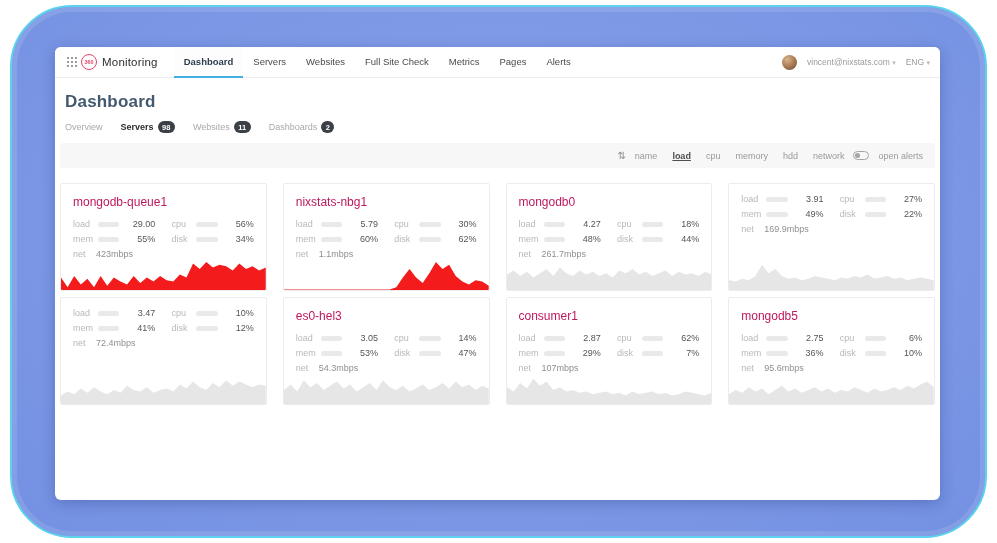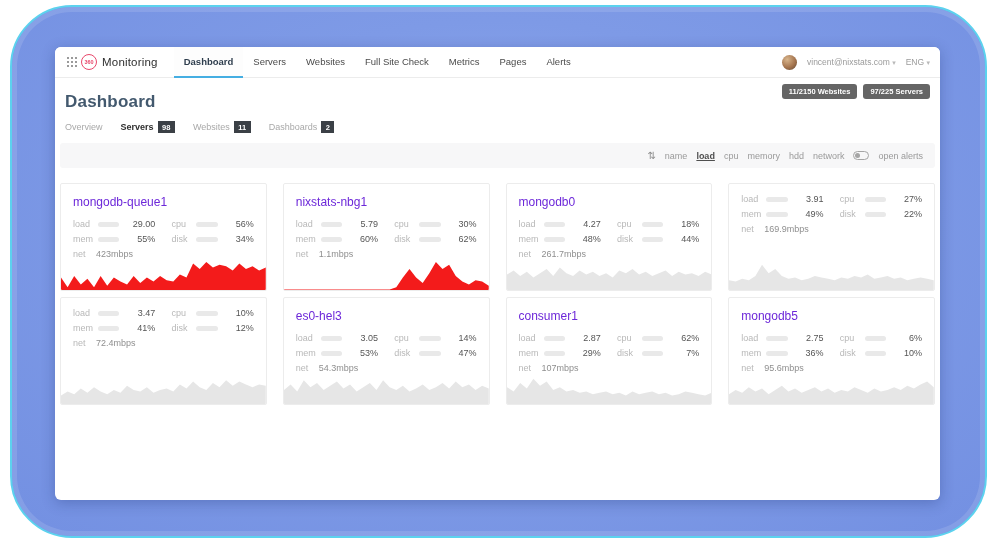--- a/index.html
+++ b/index.html
@@ -42,35 +42,35 @@
   
   .page { padding:4px 5px 0; }
   .title-row { display:flex; align-items:flex-start; padding:0 5px; }
   h1 { font-size:17px; font-weight:bold; color:#43596e; margin-top:10px; letter-spacing:.2px; }
   .counters { margin-left:auto; display:flex; gap:6px; margin-top:2px; }
   .counter-badge { background:#656565; color:#fff; font-size:7.5px; font-weight:bold; padding:3px 7px; border-radius:3px; }
 
   .tabs { display:flex; gap:18px; padding:0 5px; margin-top:9px; align-items:center; }
   .tab { display:flex; align-items:center; gap:4px; font-size:9px; color:#a9a9a9; cursor:pointer; }
   .tab.active { color:#2f2f2f; font-weight:bold; }
-  .tab-badge { background:#3b4046; color:#fff; font-size:7.5px; font-weight:bold; padding:1.5px 4.5px; border-radius:0; }
+  .tab-badge { background:#3b4046; color:#fff; font-size:7.5px; font-weight:bold; padding:1.5px 4.5px; border-radius:6px; }
 
   .sortbar { margin-top:10px; height:25px; background:#f7f7f8; border-radius:3px;
     display:flex; align-items:center; justify-content:flex-end; gap:9px; padding:0 12px; }
   .sort-icon { font-size:10px; color:#8a8a8a; }
   .sort-opt { font-size:9px; color:#9a9a9a; cursor:pointer; }
   .sort-opt.active { color:#4f4f4f; font-weight:bold; text-decoration:underline; }
   .toggle { position:relative; width:16px; height:9px; border:1px solid #a5a5a5; border-radius:5px; display:inline-block; }
   .toggle .knob { position:absolute; left:1px; top:1px; width:5px; height:5px; border-radius:50%; background:#a5a5a5; }
   .open-alerts { font-size:9px; color:#9a9a9a; cursor:pointer; }
 
   
   .grid { display:grid; grid-template-columns:repeat(4,1fr); gap:6px 16px; margin-top:15px; padding:0 0; }
   .card { position:relative; height:108px; background:#fff; border:1px solid #ececec; border-radius:2px; overflow:hidden; cursor:pointer; }
-  .card-title { font-size:12px; color:#6d28d9; padding:11px 12px 0; }
+  .card-title { font-size:12px; color:#be185d; padding:11px 12px 0; }
   .stats { display:grid; grid-template-columns:1fr 1fr; column-gap:16px; row-gap:5px; padding:10px 12px 0; }
   .stat { display:flex; align-items:center; }
   .stat-label { width:23px; font-size:9px; color:#b8b8b8; flex:none; }
   .bar { flex:1; height:5px; background:#e9e9e9; border-radius:2.5px; margin:0 6px 0 2px; overflow:hidden; }
   .bar-fill { height:100%; border-radius:2.5px; }
   .stat-value { width:30px; font-size:9px; color:#555; text-align:right; flex:none; }
   .net-value { font-size:9px; color:#8f8f8f; }
   .spark { position:absolute; left:0; right:0; bottom:0; height:30px; display:block; width:100%; }
 </style>
 </head>
@@ -98,24 +98,20 @@
       <div class="header-right">
         <span class="avatar"></span>
         <span class="user-email"><span>vincent@nixstats.com</span> <span class="caret">▾</span></span>
         <span class="lang"><span>ENG</span> <span class="caret">▾</span></span>
       </div>
     </header>
 
     <div class="page">
       <div class="title-row">
         <h1>Dashboard</h1>
-        <div class="counters" id="counters">
-            <span class="counter-badge">11/2150 Websites</span>
-            <span class="counter-badge">97/225 Servers</span>
-          </div>
       </div>
 
       <div class="tabs" id="tabs">
           <span class="tab">
             <span>Overview</span>
           </span>
           <span class="tab active">
             <span>Servers</span>
             <span class="tab-badge">98</span>
           </span>
@@ -124,21 +120,21 @@
             <span class="tab-badge">11</span>
           </span>
           <span class="tab">
             <span>Dashboards</span>
             <span class="tab-badge">2</span>
           </span>
         </div>
 
       <div class="sortbar">
         <span class="sort-icon">⇅</span>
-        <span id="sort-options" style="display:flex;gap:9px;">
+        <span id="sort-options" style="display:flex;gap:15px;">
             <span class="sort-opt">name</span>
             <span class="sort-opt active">load</span>
             <span class="sort-opt">cpu</span>
             <span class="sort-opt">memory</span>
             <span class="sort-opt">hdd</span>
             <span class="sort-opt">network</span>
           </span>
         <span class="toggle">
             <i class="knob"></i>
           </span>

